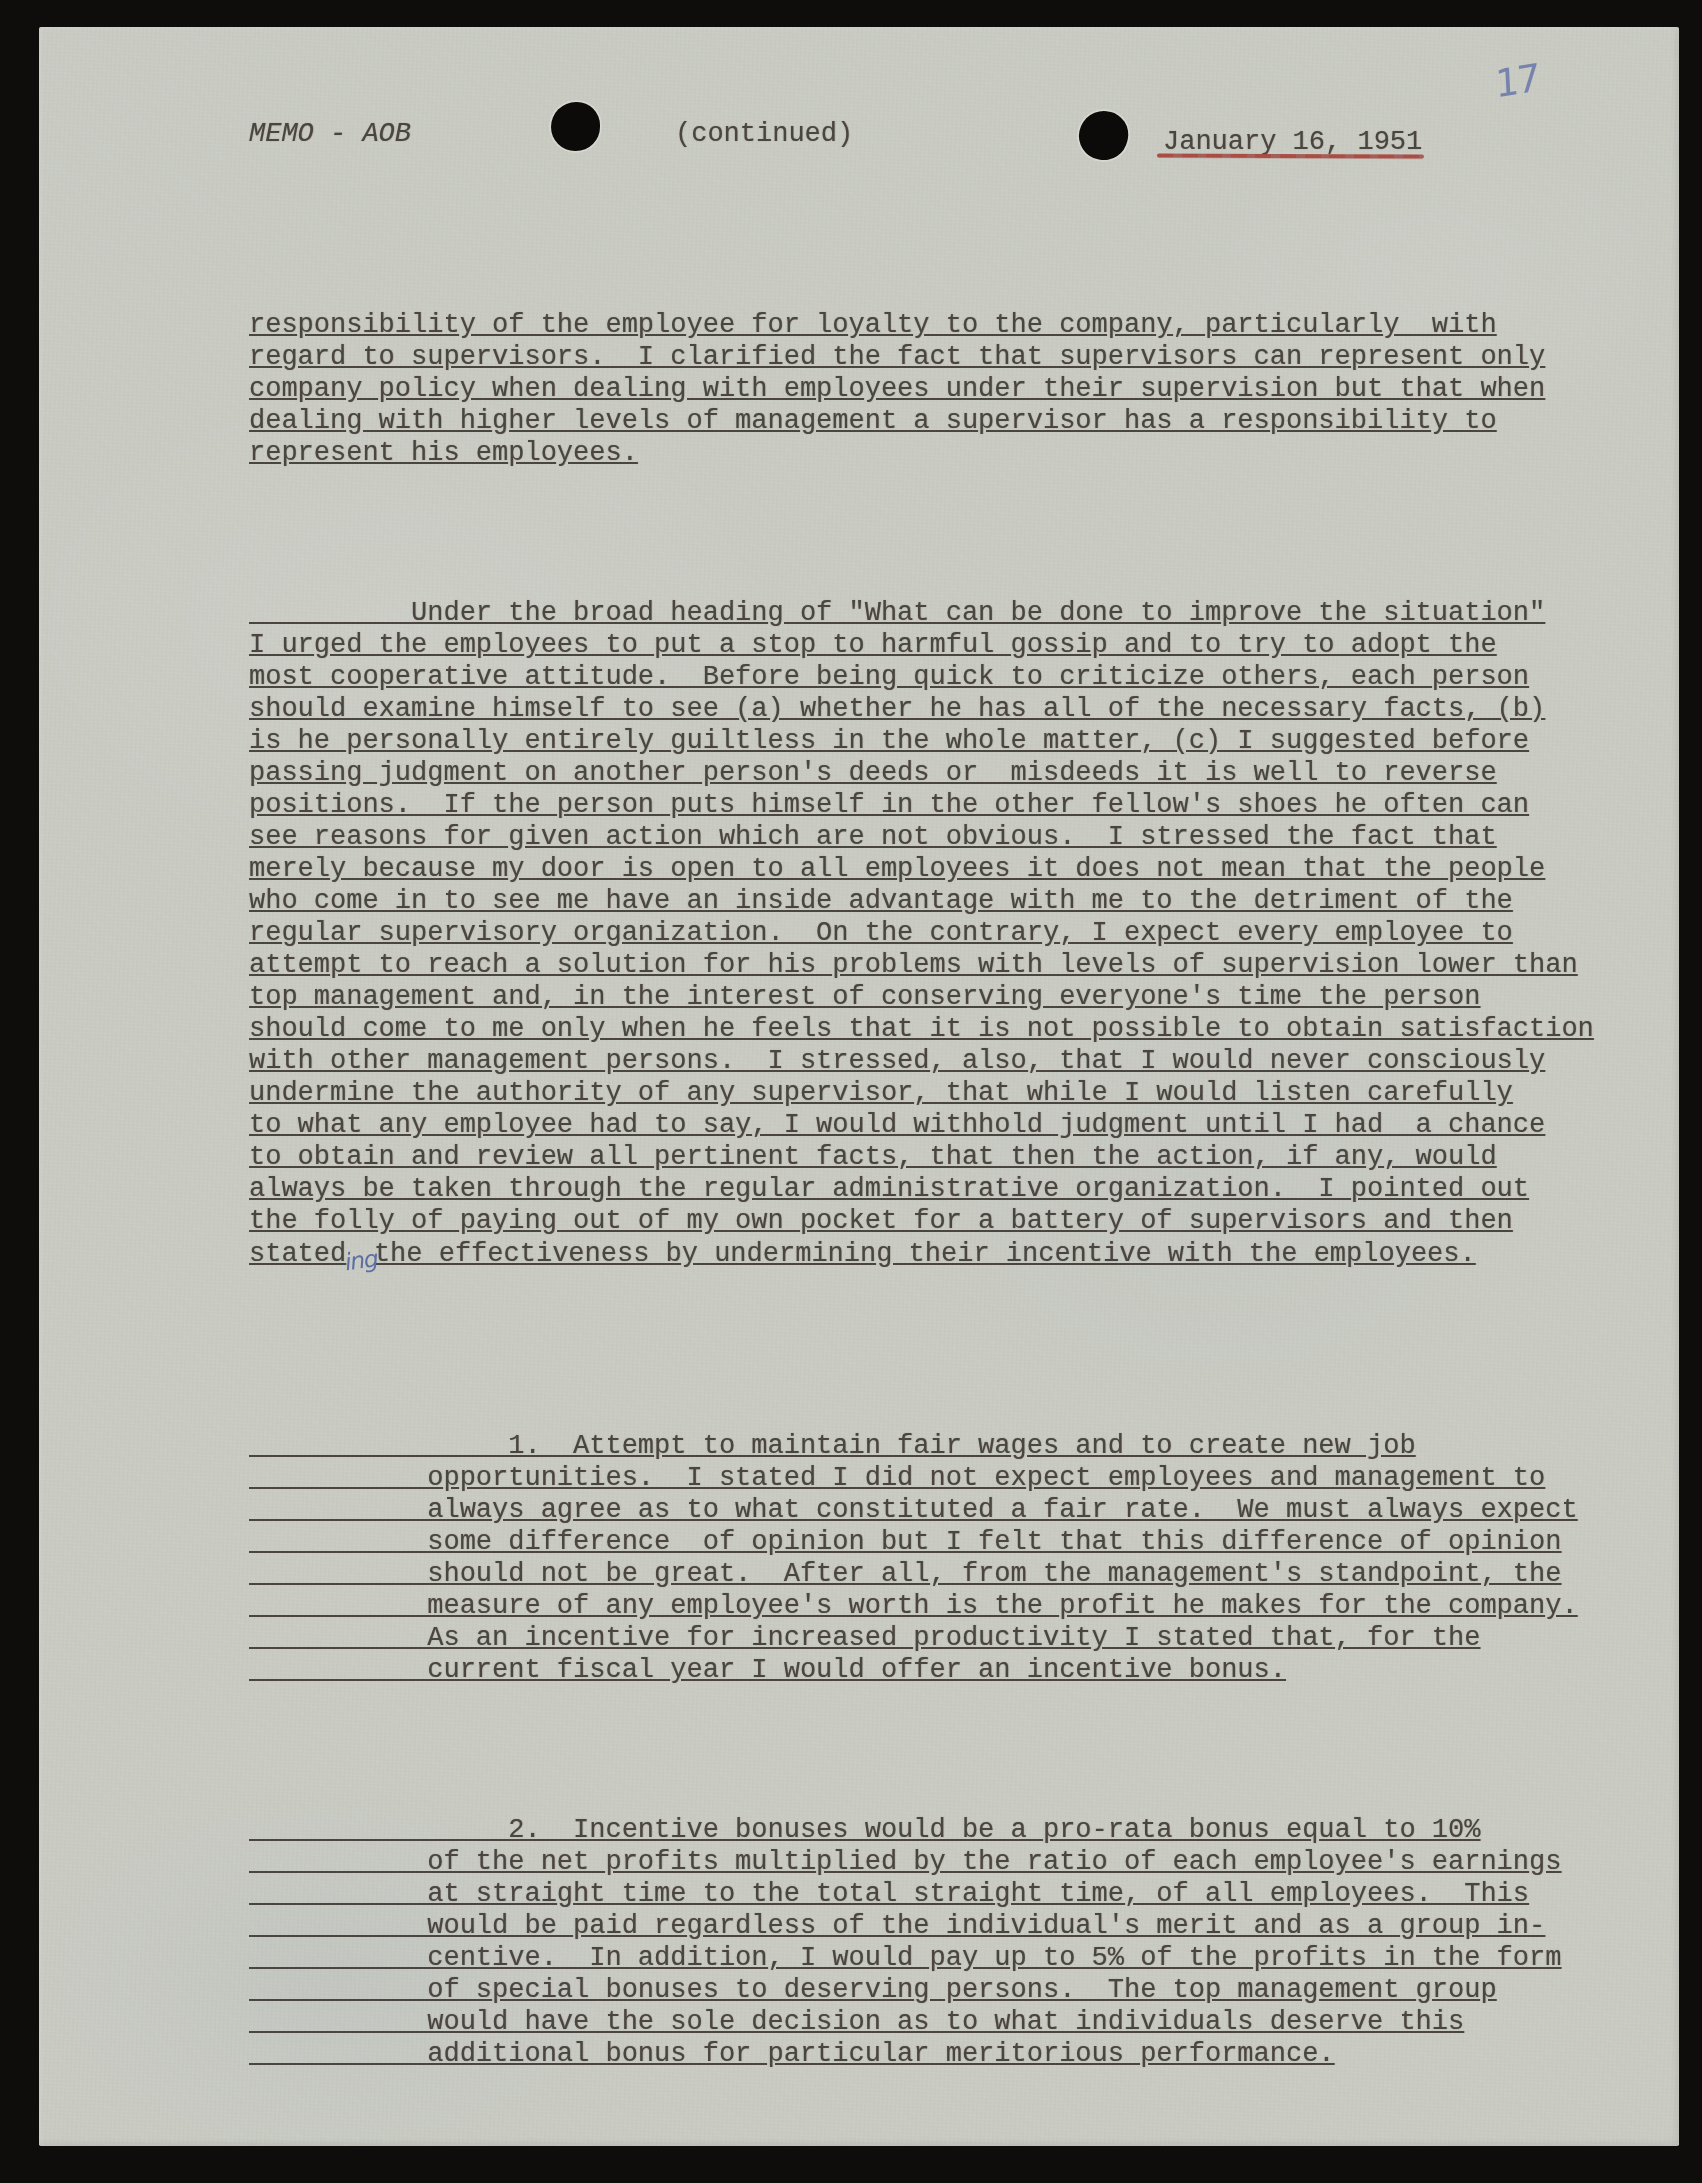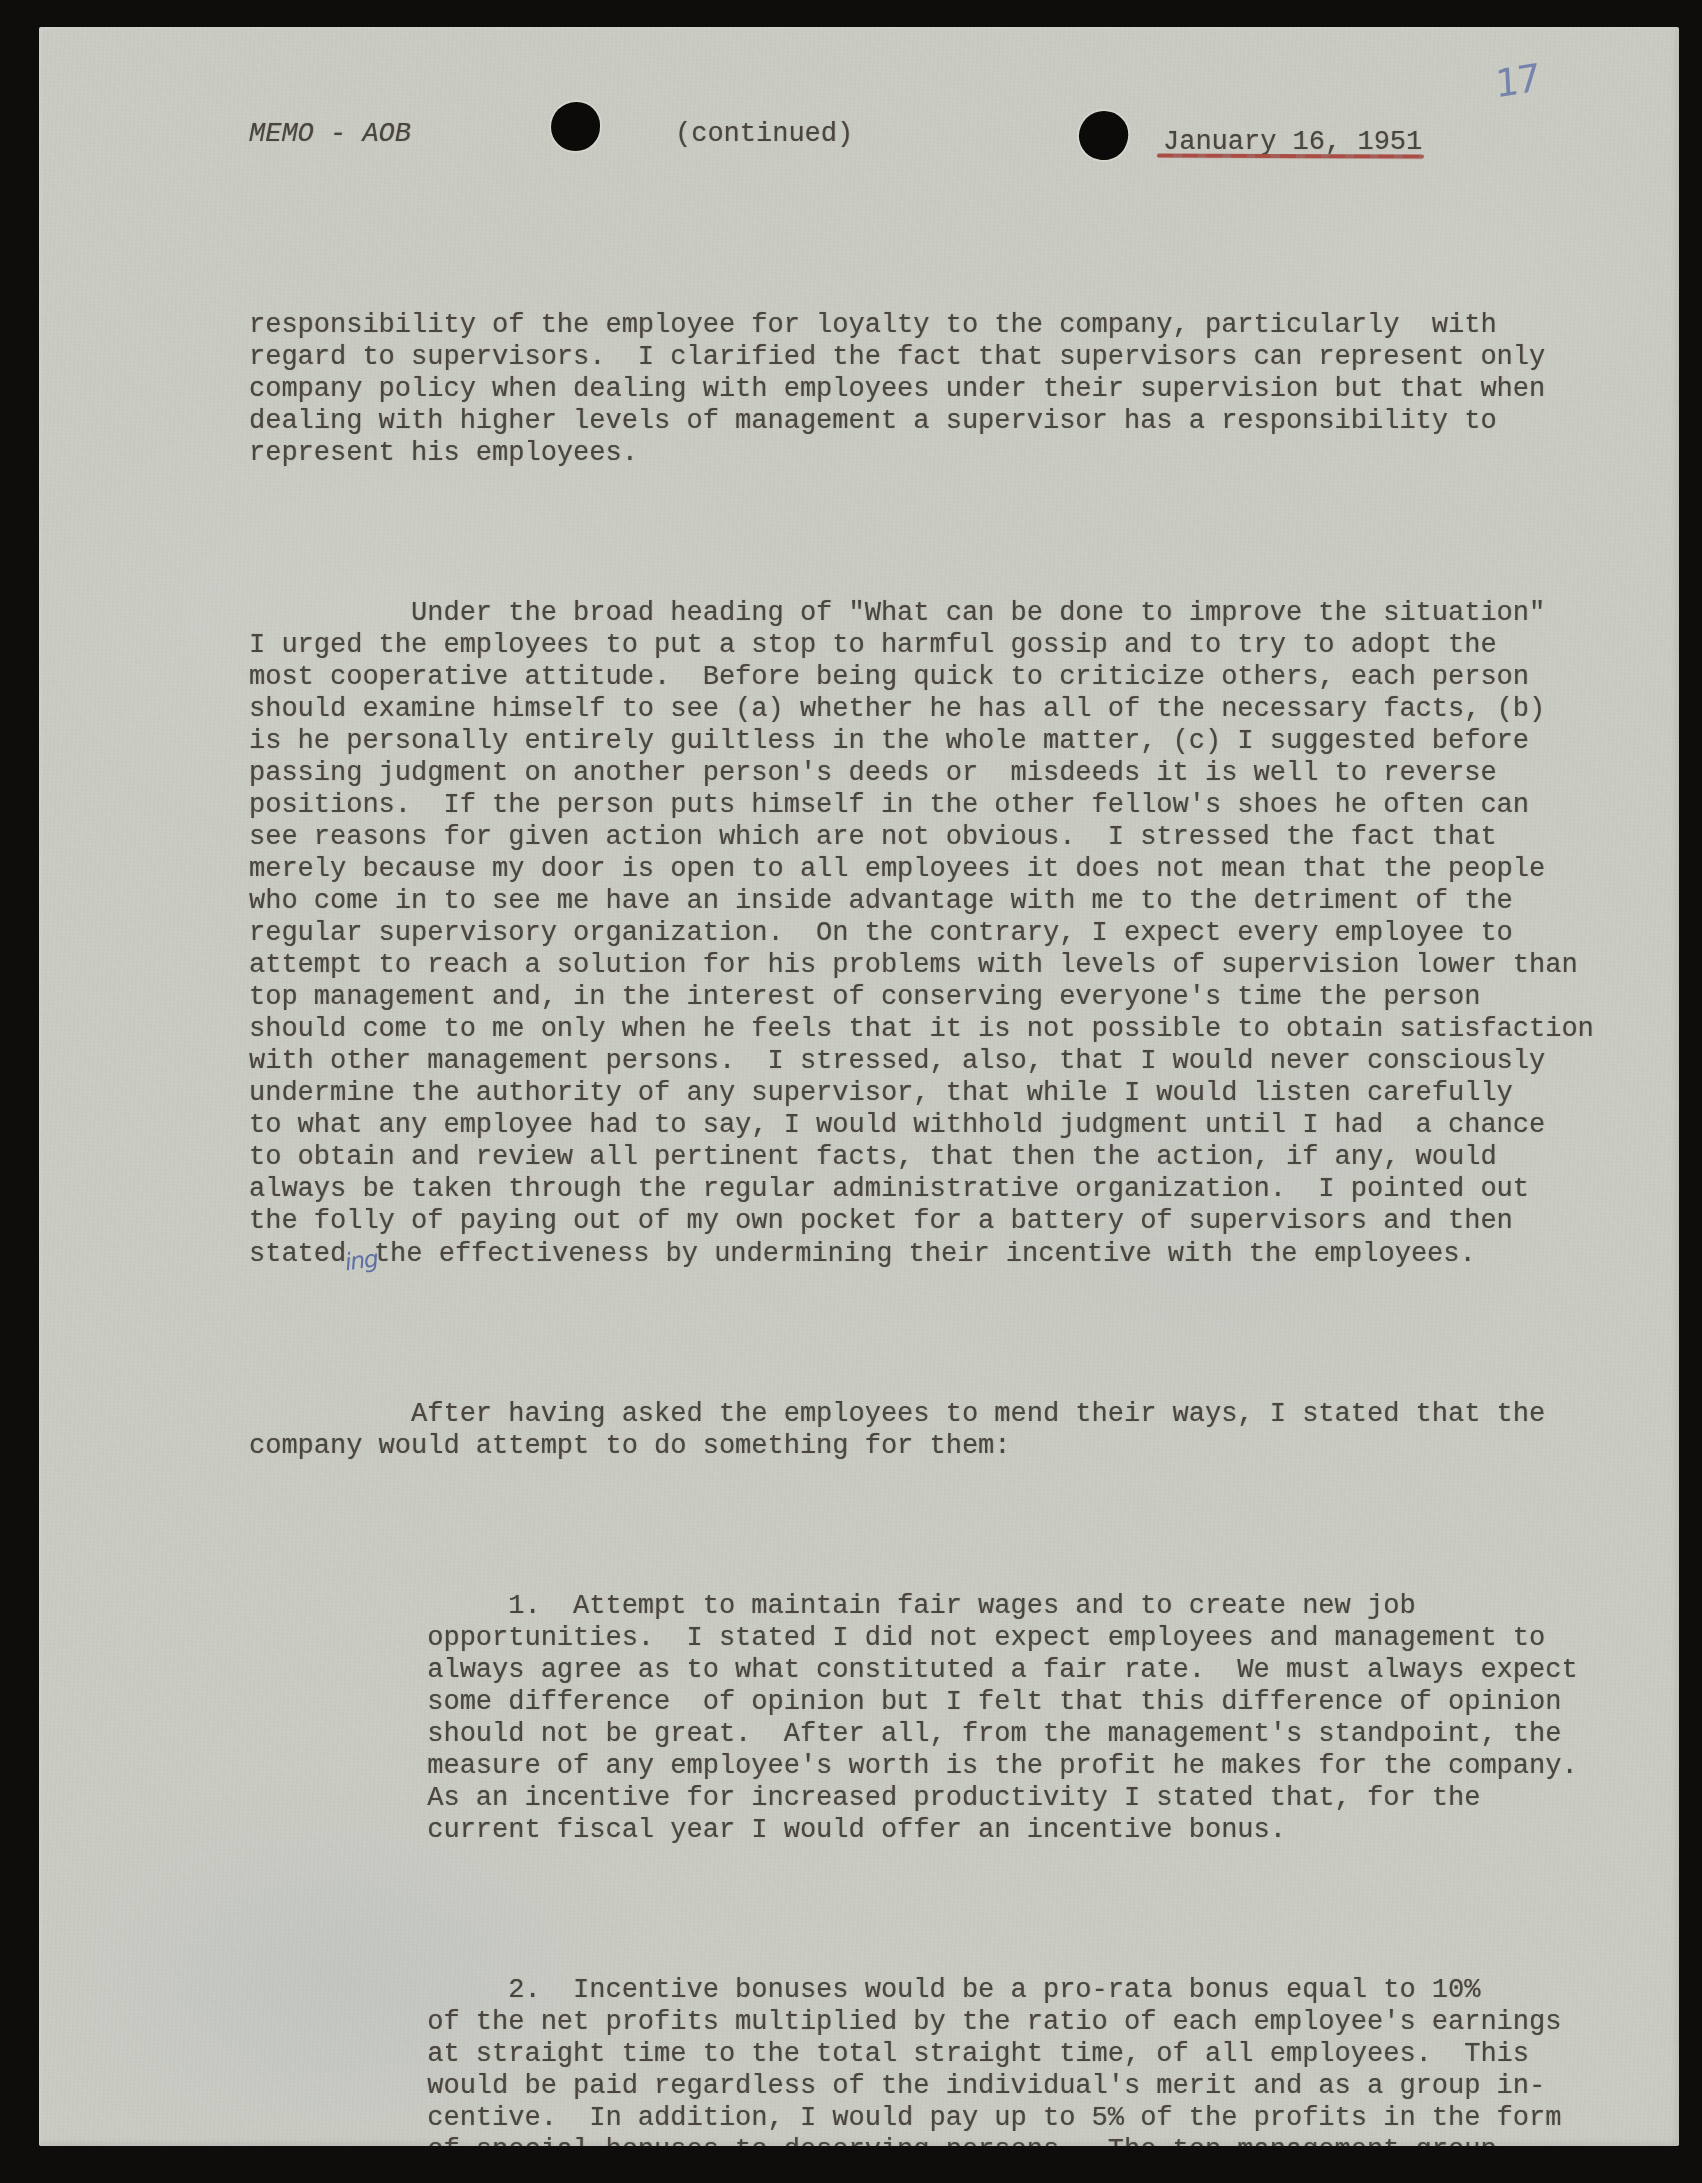--- a/index.html
+++ b/index.html
@@ -69,21 +69,21 @@
     font-family: "DejaVu Sans", sans-serif;
     font-size: 38px;
     color: rgba(100, 116, 168, 0.82);
     transform: rotate(-9deg) skewX(-6deg);
     letter-spacing: -2.5px;
   }
   .body-text {
     position: absolute;
     left: 210px; top: 186px;
   }
-  .para { margin: 0 0 32px 0; }
+  .para { margin: 0 0 32px 0; text-decoration: underline; }
   .para:last-child { margin-bottom: 0; }
   .ink-ing {
     font-family: "DejaVu Sans", sans-serif;
     font-style: italic;
     font-size: 23.4px;
     color: #5d6fa5;
     display: inline-block;
     transform: rotate(-7deg) translateY(7.4px);
     margin: 0 -3.1px 0 -1.8px;
     letter-spacing: -1.2px;
@@ -129,22 +129,20 @@
 top management and, in the interest of conserving everyone's time the person
 should come to me only when he feels that it is not possible to obtain satisfaction
 with other management persons.  I stressed, also, that I would never consciously
 undermine the authority of any supervisor, that while I would listen carefully
 to what any employee had to say, I would withhold judgment until I had  a chance
 to obtain and review all pertinent facts, that then the action, if any, would
 always be taken through the regular administrative organization.  I pointed out
 the folly of paying out of my own pocket for a battery of supervisors and then</span>
 <span>stated</span><span class="ink-ing">ing</span><span>the effectiveness by undermining their incentive with the employees.</span></div>
 
-      <div class="para"><span>          After having asked the employees to mend their ways, I stated that the
-company would attempt to do something for them:</span></div>
 
       <div class="para"><span>                1.  Attempt to maintain fair wages and to create new job
            opportunities.  I stated I did not expect employees and management to
            always agree as to what constituted a fair rate.  We must always expect
            some difference  of opinion but I felt that this difference of opinion
            should not be great.  After all, from the management's standpoint, the
            measure of any employee's worth is the profit he makes for the company.
            As an incentive for increased productivity I stated that, for the
            current fiscal year I would offer an incentive bonus.</span></div>
 

